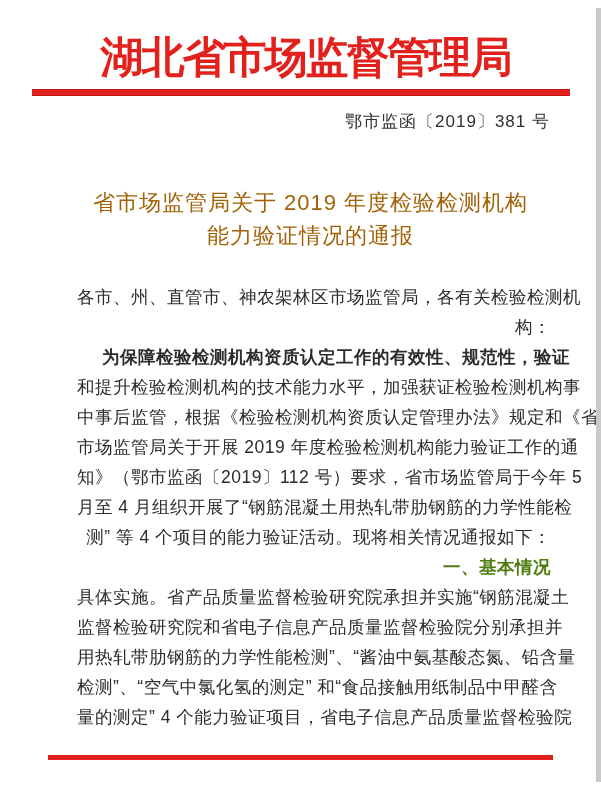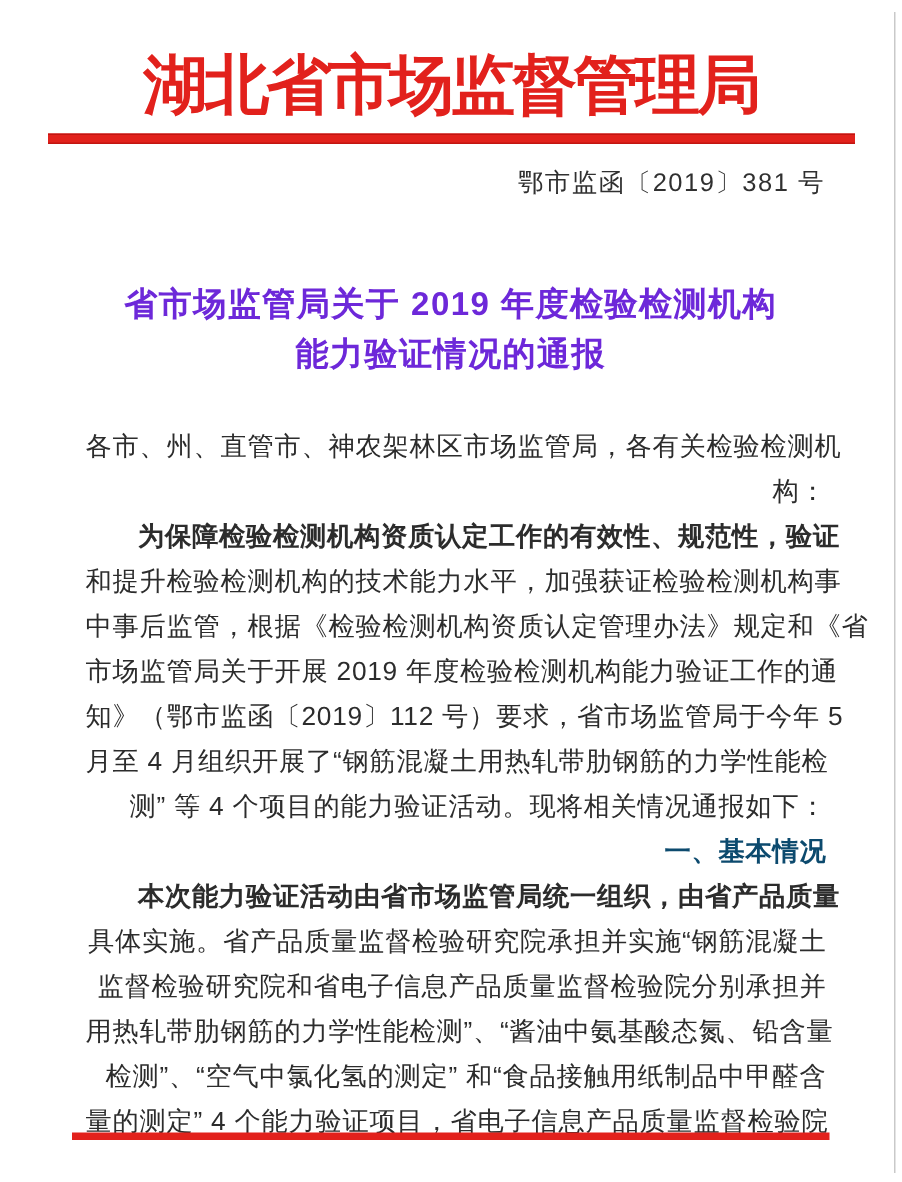--- a/index.html
+++ b/index.html
@@ -1,16 +1,16 @@
 <!DOCTYPE html>
 <html style="--red: #e2211c;"><head>
 <meta charset="utf-8">
 <style>
   :root { --red: #e2211c; --ink: #2c2c2c; }
-  * { box-sizing: border-box; }
+  * { box-sizing: border-box; padding-left: 10px; }
   html, body { margin: 0; padding: 0; }
   body {
     width: 601px; height: 788px;
     background: #ffffff;
     font-family: "Liberation Sans", sans-serif;
     color: var(--ink);
   }
   .page {
     position: relative;
     width: 601px; height: 788px;
@@ -43,37 +43,37 @@
     font-size: 17px;
     letter-spacing: 1px;
     color: #303030;
     white-space: nowrap;
   }
   .doc-title {
     position: absolute;
     top: 186px; left: 0; width: 100%;
     text-align: center;
     font-size: 22px;
-    font-weight: bold;
+    font-weight: normal;
     line-height: 33px;
     letter-spacing: 1px;
-    color: #6d28d9;
+    color: #a16207;
   }
   .doc-body {
     position: absolute;
     top: 282px; left: 57px;
     width: 494px;
     font-size: 17.5px;
     line-height: 30px;
     letter-spacing: 0.5px;
     color: #2c2c2c;
   }
   .line { white-space: nowrap; text-align: right; }
   .line.indent { padding-left: 35px; font-weight: bold; }
-  .line.bold { font-weight: bold; color: #0c4a6e; }
+  .line.bold { font-weight: bold; color: #4d7c0f; }
   .rule-bottom {
     position: absolute;
     top: 755px; left: 48px;
     width: 505px; height: 5px;
     background: var(--red);
   }
   .scan-edge {
     position: absolute;
     top: 8px; left: 596px;
     width: 1px; height: 774px;
@@ -100,21 +100,20 @@
       <div class="line">各市、州、直管市、神农架林区市场监管局，各有关检验检测机</div>
       <div class="line">构：</div>
       <div class="line indent">为保障检验检测机构资质认定工作的有效性、规范性，验证</div>
       <div class="line">和提升检验检测机构的技术能力水平，加强获证检验检测机构事</div>
       <div class="line">中事后监管，根据《检验检测机构资质认定管理办法》规定和《省</div>
       <div class="line">市场监管局关于开展 2019 年度检验检测机构能力验证工作的通</div>
       <div class="line">知》（鄂市监函〔2019〕112 号）要求，省市场监管局于今年 5</div>
       <div class="line">月至 4 月组织开展了“钢筋混凝土用热轧带肋钢筋的力学性能检</div>
       <div class="line">测” 等 4 个项目的能力验证活动。现将相关情况通报如下：</div>
       <div class="line indent bold">一、基本情况</div>
-      <div class="line indent">本次能力验证活动由省市场监管局统一组织，由省产品质量</div>
       <div class="line">具体实施。省产品质量监督检验研究院承担并实施“钢筋混凝土</div>
       <div class="line">监督检验研究院和省电子信息产品质量监督检验院分别承担并</div>
       <div class="line">用热轧带肋钢筋的力学性能检测”、“酱油中氨基酸态氮、铅含量</div>
       <div class="line">检测”、“空气中氯化氢的测定” 和“食品接触用纸制品中甲醛含</div>
       <div class="line">量的测定” 4 个能力验证项目，省电子信息产品质量监督检验院</div>
     </div>
 
   <div class="rule-bottom"></div>
 
   <div class="scan-edge"></div>

